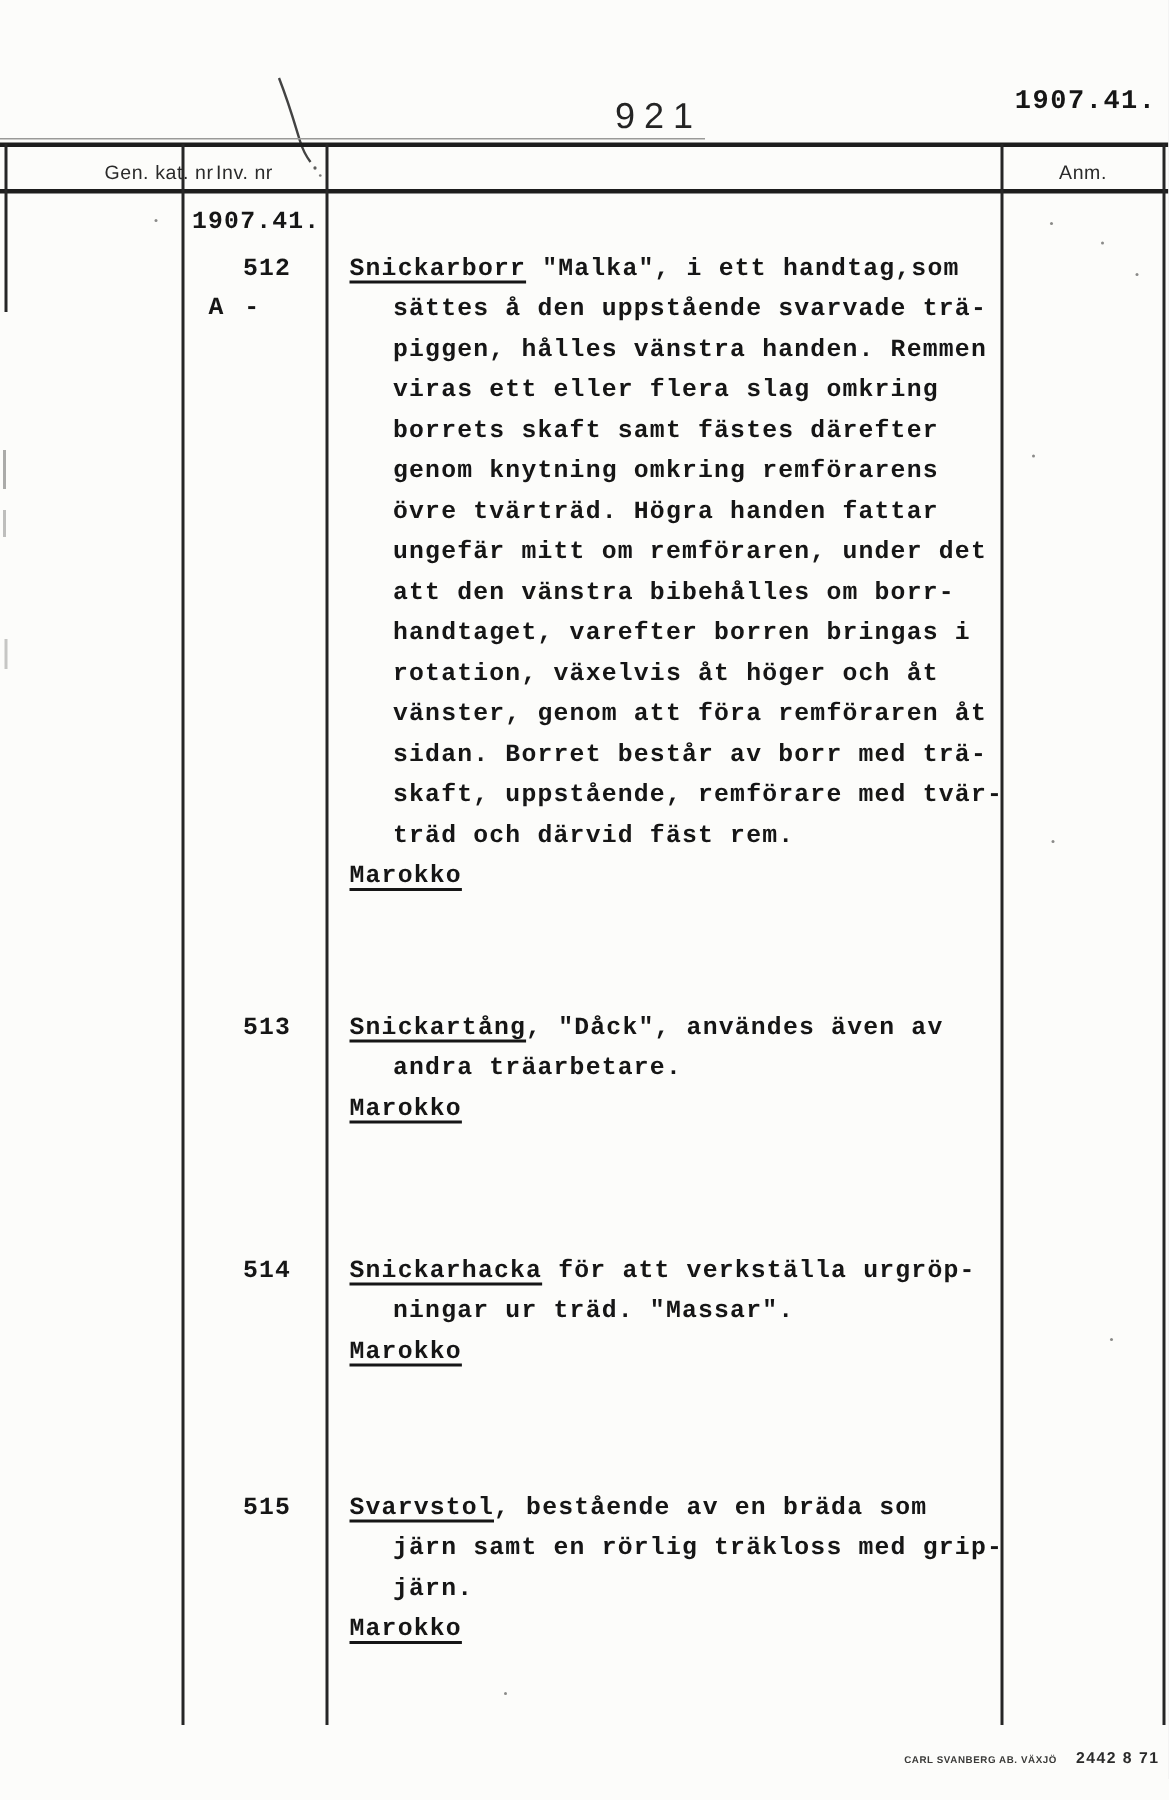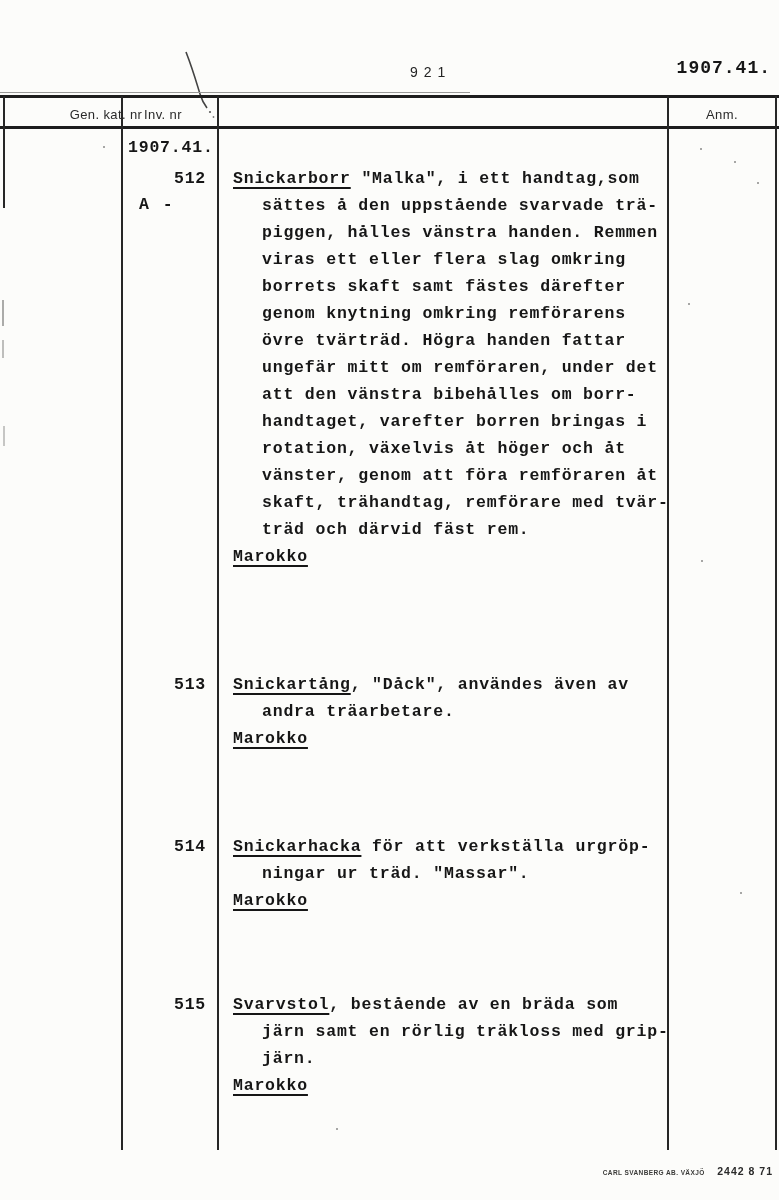--- a/index.html
+++ b/index.html
@@ -23,31 +23,31 @@
   }
   
   .tw{
     font-family:"Liberation Mono", monospace;
     font-weight:700;color:#161616;
     font-size:16.5px;letter-spacing:.8px;
   }
   .pagenum{
     position:absolute;top:64px;left:410px;
     font-family:"Liberation Sans", sans-serif;
-    font-size:14px;letter-spacing:6px;color:#242424;
+    font-size:24px;letter-spacing:6px;color:#242424;
   }
   .catref{
     position:absolute;top:58px;right:8px;
     font-size:18px;letter-spacing:1px;
   }
   .inv-group{
     position:absolute;top:138px;left:128px;
   }
   .entry{position:absolute;left:0;width:779px;}
-  .inv{position:absolute;left:128px;width:96px;height:27px;line-height:27px;text-align:center;padding-left:14px;}
+  .inv{position:absolute;left:116px;width:96px;height:27px;line-height:27px;text-align:center;padding-left:14px;}
   .mark{position:absolute;left:139px;top:26px;height:27px;line-height:27px;letter-spacing:2px;}
   .text{position:absolute;left:233px;top:0;width:372px;}
   .line{height:27px;line-height:27px;white-space:nowrap;}
   .cont{padding-left:29px;}
   .origin{text-align:left;}
   .u{
     text-decoration:underline;
     text-decoration-thickness:2px;
     text-underline-offset:4px;
   }
@@ -107,21 +107,22 @@
       <div class="line cont">piggen, hålles vänstra handen. Remmen</div>
       <div class="line cont">viras ett eller flera slag omkring</div>
       <div class="line cont">borrets skaft samt fästes därefter</div>
       <div class="line cont">genom knytning omkring remförarens</div>
       <div class="line cont">övre tvärträd. Högra handen fattar</div>
       <div class="line cont">ungefär mitt om remföraren, under det</div>
       <div class="line cont">att den vänstra bibehålles om borr-</div>
       <div class="line cont">handtaget, varefter borren bringas i</div>
       <div class="line cont">rotation, växelvis åt höger och åt</div>
       <div class="line cont">vänster, genom att föra remföraren åt</div>
-      <div class="line cont">skaft, trähandtag, remförare med tvär-</div>
+      <div class="line cont">sidan. Borret består av borr med trä-</div>
+      <div class="line cont">skaft, uppstående, remförare med tvär-</div>
       <div class="line cont">träd och därvid fäst rem.</div>
       <div class="line origin"><span class="u">Marokko</span></div>
     </div>
   </div>
 
   <div class="entry tw" style="top:671px;">
     <div class="inv">513</div>
     <div class="text">
       <div class="line"><span class="u">Snickartång</span><span>, "Dåck", användes även av</span></div>
       <div class="line cont">andra träarbetare.</div>

